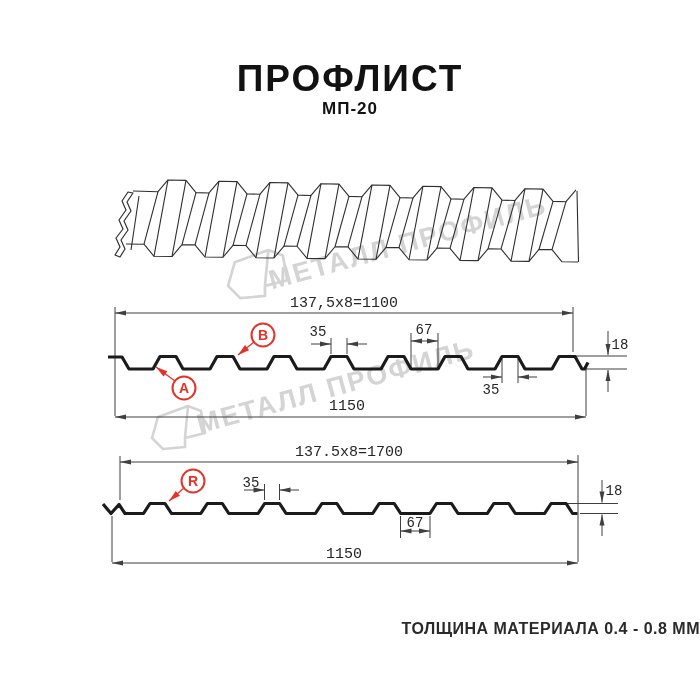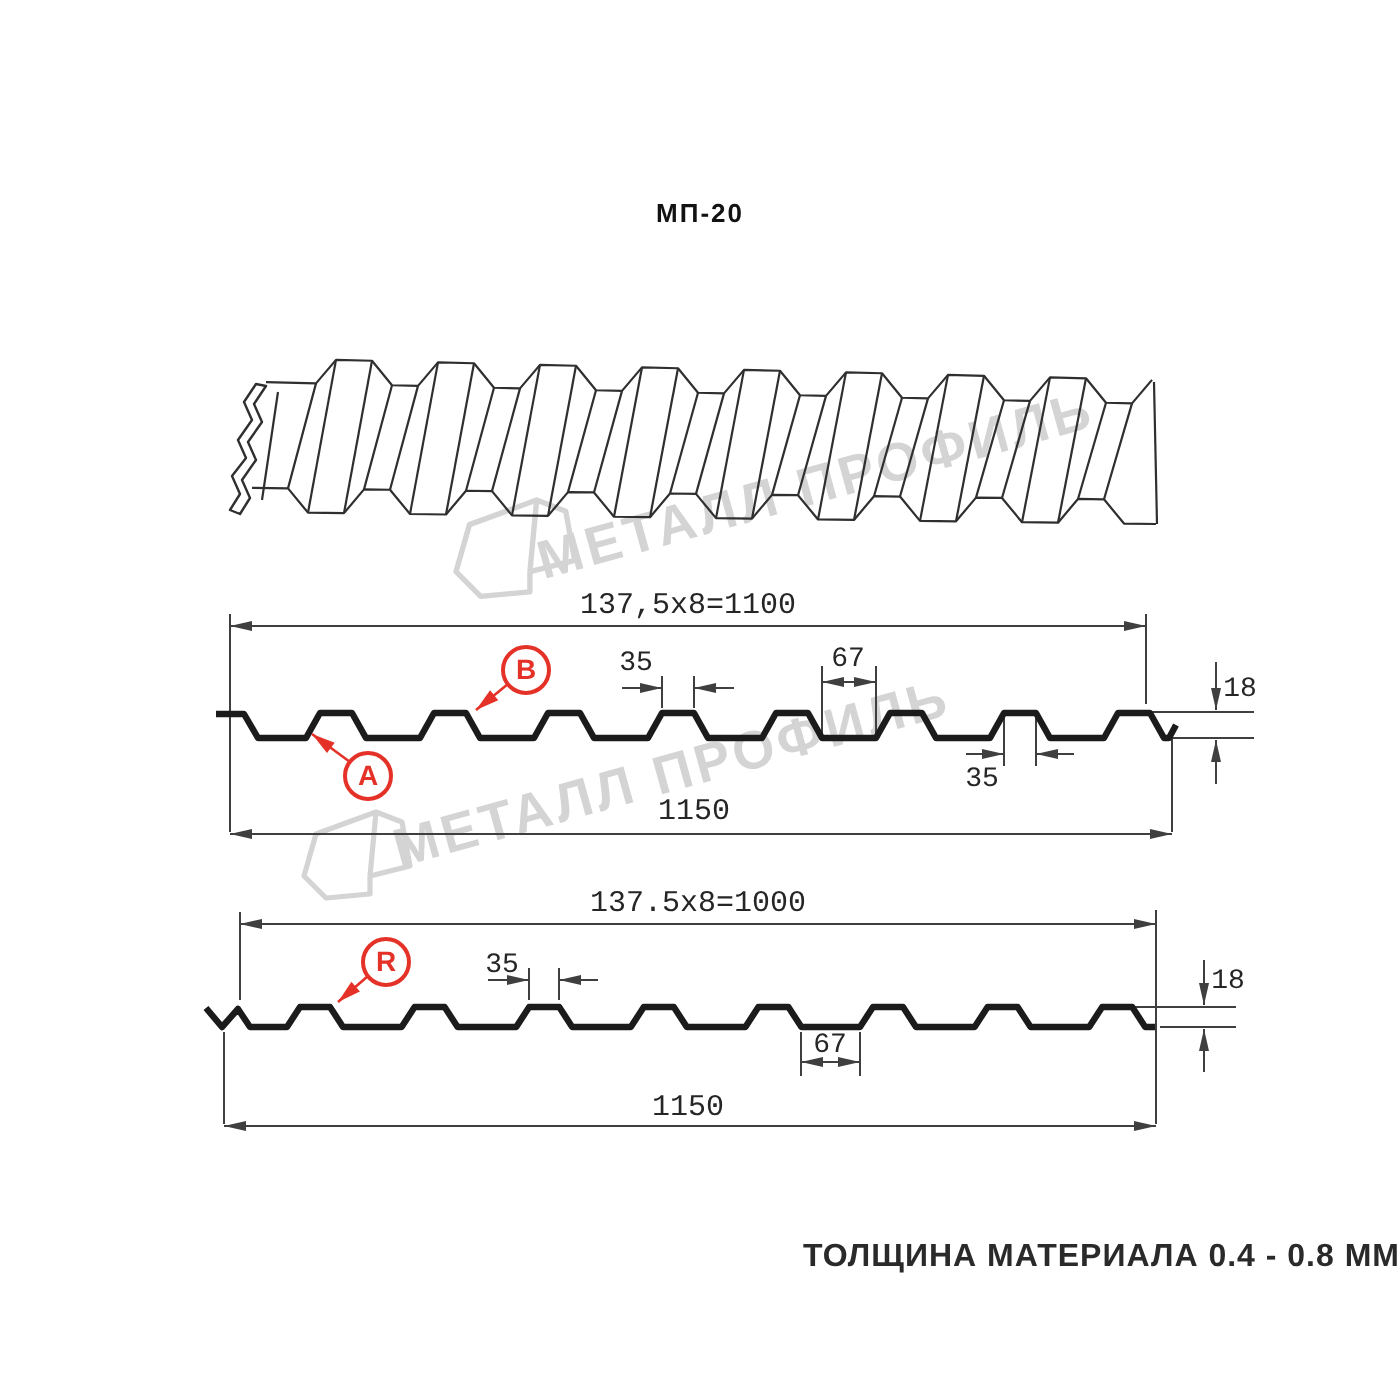--- a/index.html
+++ b/index.html
@@ -6,21 +6,21 @@
   #stage{
     position:relative;width:700px;height:700px;background:#ffffff;overflow:hidden;
     font-family:"Liberation Sans","DejaVu Sans",sans-serif;
   }
   .ttl{
     position:absolute;left:0;right:0;text-align:center;color:#121212;
     font-weight:800;font-size:37px;letter-spacing:2px;top:58px;
   }
   .sub{
     position:absolute;left:0;right:0;text-align:center;color:#121212;
-    font-weight:700;font-size:13px;letter-spacing:1px;top:99px;
+    font-weight:700;font-size:17px;letter-spacing:1px;top:99px;
   }
   .footer{
     position:absolute;left:0;right:0;text-align:right;color:#2a2a2a;
     font-weight:600;font-size:16px;letter-spacing:.5px;top:620px;
   }
   .wm{
     position:absolute;font-weight:700;font-size:27px;letter-spacing:2px;
     color:#d4d4d4;white-space:nowrap;
     transform:translate(-50%,-50%) rotate(-15.5deg);
   }
@@ -157,32 +157,33 @@
     <path id="prof1" d="M108,357L122,357L129,369L153,369L160,356.5L176,356.5L183,369L210,369L217,356.5L233,356.5L240,369L267,369L274,356.5L290,356.5L297,369L324,369L331,356.5L347,356.5L354,369L381,369L388,356.5L404,356.5L411,369L438,369L445,356.5L461,356.5L468,369L495,369L502,356.5L518,356.5L525,369L552,369L559,356.5L575,356.5L582,369L584.5,369L588,362.5" stroke="#1b1b1b" stroke-width="3.2" fill="none" stroke-linejoin="round"></path>
     <path id="prof2" d="M103,504L111,513.5L119,504.5L125,513.5L143.5,513.5L150,503.5L165,503.5L171.5,513.5L200.8,513.5L207.3,503.5L222.3,503.5L228.8,513.5L258.1,513.5L264.6,503.5L279.6,503.5L286.1,513.5L315.4,513.5L321.9,503.5L336.9,503.5L343.4,513.5L372.7,513.5L379.2,503.5L394.2,503.5L400.7,513.5L430,513.5L436.5,503.5L451.5,503.5L458,513.5L487.29999999999995,513.5L493.79999999999995,503.5L508.79999999999995,503.5L515.3,513.5L544.5999999999999,513.5L551.0999999999999,503.5L566.0999999999999,503.5L572.5999999999999,513.5L577.5,513.5" stroke="#1b1b1b" stroke-width="3.2" fill="none" stroke-linejoin="round"></path>
 
     <g stroke="#e53228" stroke-width="1.3" fill="none">
       <line x1="175" y1="381" x2="156" y2="367" marker-end="url(#ahr)"></line>
       <line x1="254" y1="342" x2="238" y2="355" marker-end="url(#ahr)"></line>
       <line x1="184" y1="488" x2="169" y2="501" marker-end="url(#ahr)"></line>
     </g>
   </svg>
 
+  <div class="ttl">ПРОФЛИСТ</div>
   <div class="sub">МП-20</div>
   <div class="footer">ТОЛЩИНА МАТЕРИАЛА 0.4 - 0.8 ММ</div>
 
   <div class="dim dimBig" style="left:344px;top:303px;">137,5x8=1100</div>
   <div class="dim" style="left:318px;top:332px;">35</div>
   <div class="dim" style="left:424px;top:330px;">67</div>
   <div class="dim" style="left:620px;top:345px;">18</div>
   <div class="dim" style="left:491px;top:390px;">35</div>
   <div class="dim dimBig" style="left:347px;top:406px;">1150</div>
   <div class="tag" style="left:184px;top:388px;">A</div>
   <div class="tag" style="left:263px;top:335px;">B</div>
 
-  <div class="dim dimBig" style="left:349px;top:452px;">137.5x8=1000</div>
+  <div class="dim dimBig" style="left:349px;top:452px;">137.5x8=1700</div>
   <div class="dim" style="left:251px;top:483px;">35</div>
   <div class="dim" style="left:415px;top:523px;">67</div>
   <div class="dim" style="left:614px;top:491px;">18</div>
   <div class="dim dimBig" style="left:344px;top:554px;">1150</div>
   <div class="tag" style="left:193px;top:481px;">R</div>
 
 </div>
 
 </body></html>

